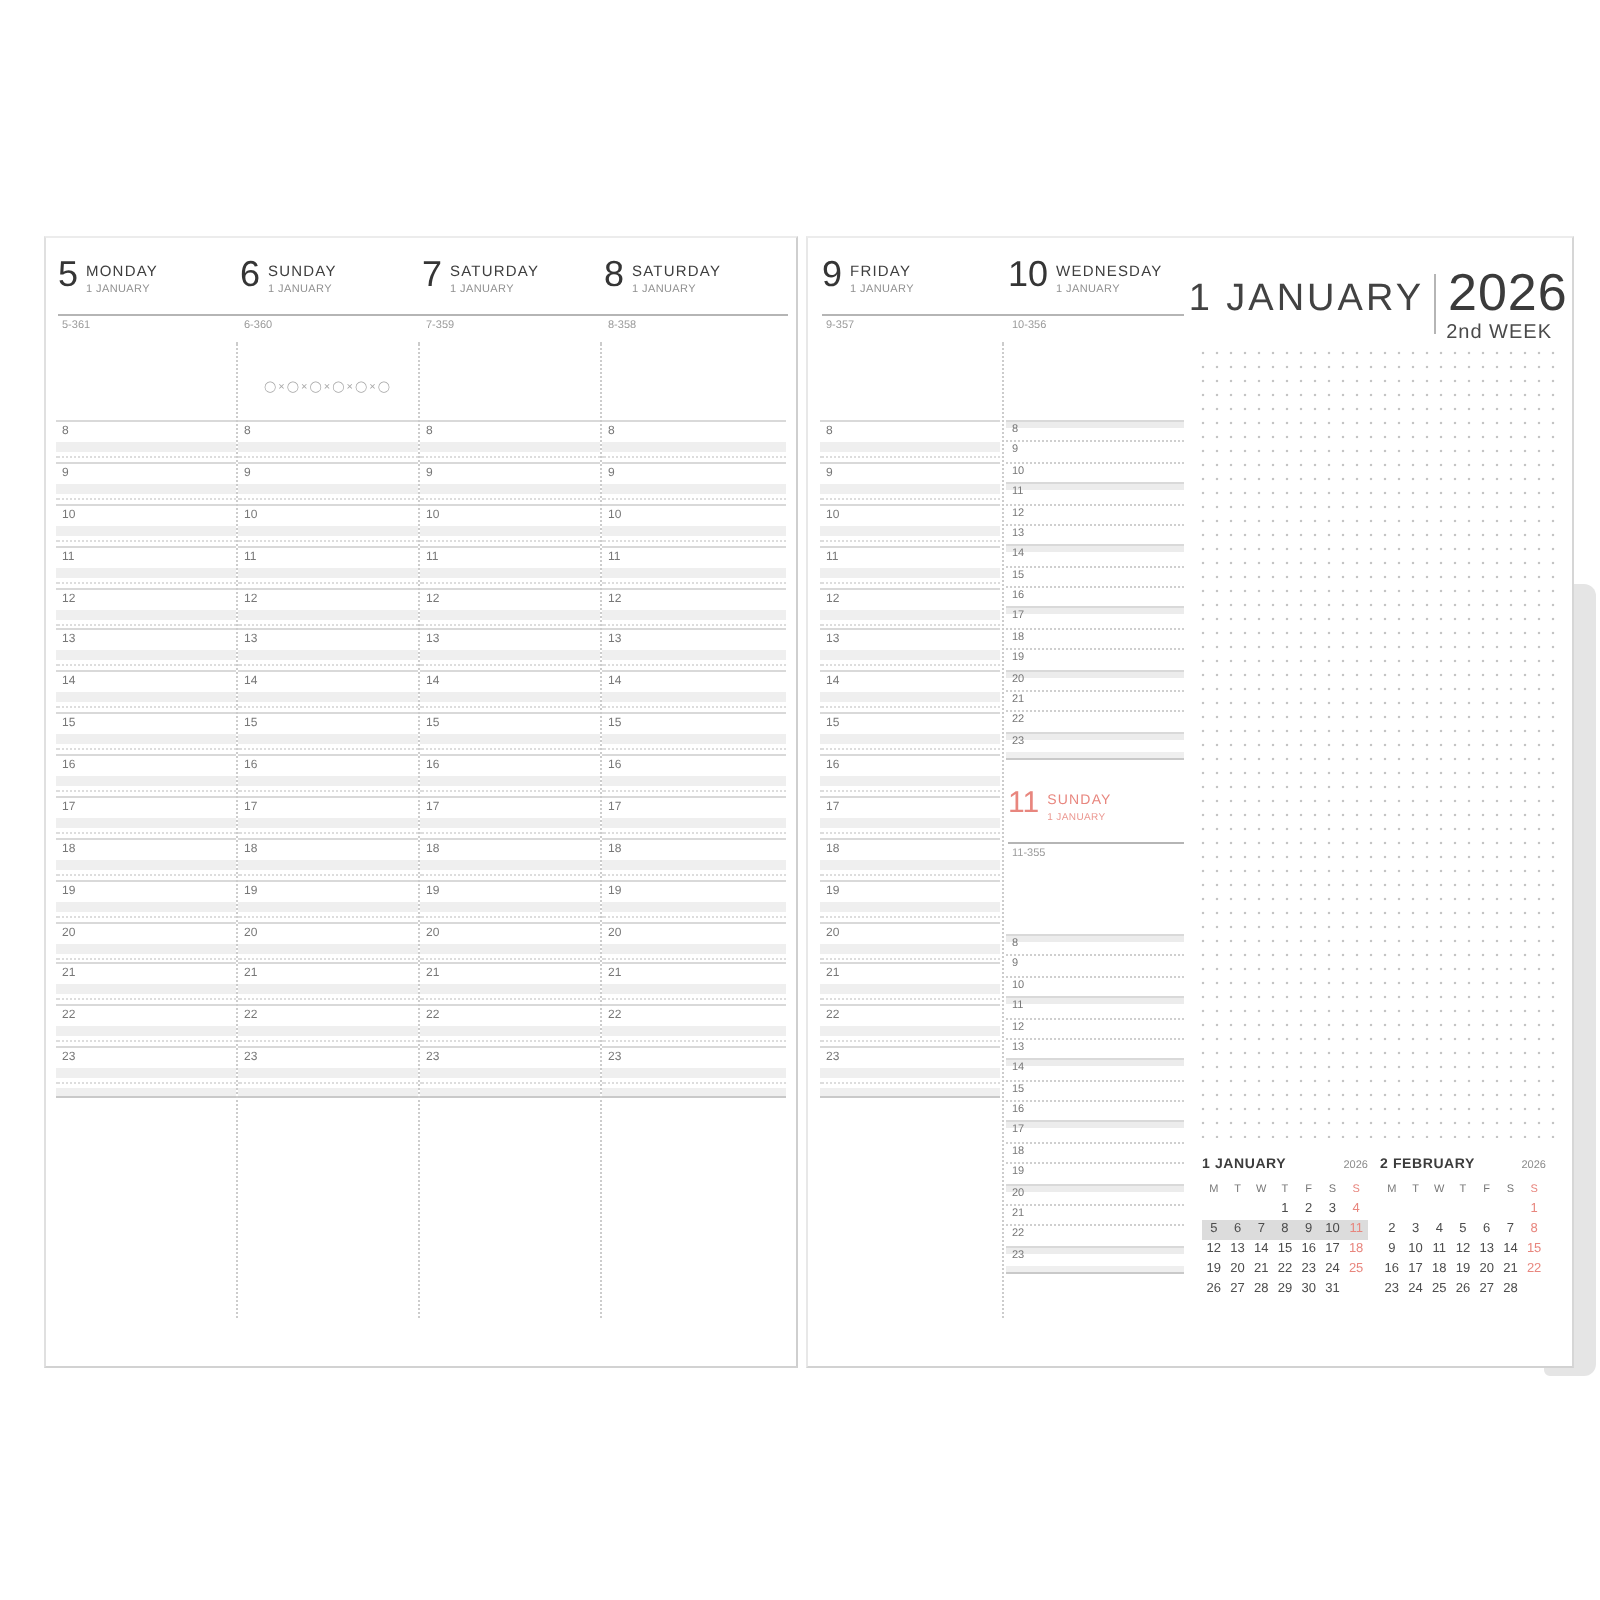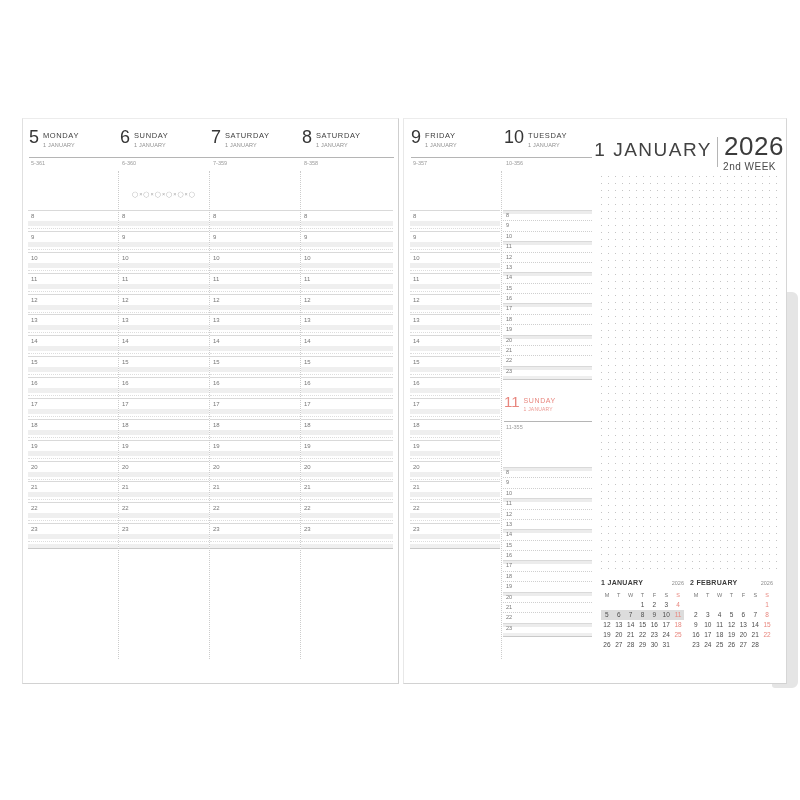--- a/index.html
+++ b/index.html
@@ -443,21 +443,21 @@
     <div class="day-head" style="left:7px">
       <span class="day-num">9</span>
       <span class="day-sub">
         <span class="day-name">FRIDAY</span>
         <span class="day-date">1 JANUARY</span>
       </span>
     </div>
     <div class="day-head" style="left:100px">
       <span class="day-num">10</span>
       <span class="day-sub">
-        <span class="day-name">TUESDAY</span>
+        <span class="day-name">WEDNESDAY</span>
         <span class="day-date">1 JANUARY</span>
       </span>
     </div>
 
     <div class="head-rule" style="left:7px;width:181px"></div>
 
     <span class="day-info" style="left:9px">9-357</span>
     <span class="day-info" style="left:102px">10-356</span>
 
     <div class="col-sep" style="left:97px"></div>

